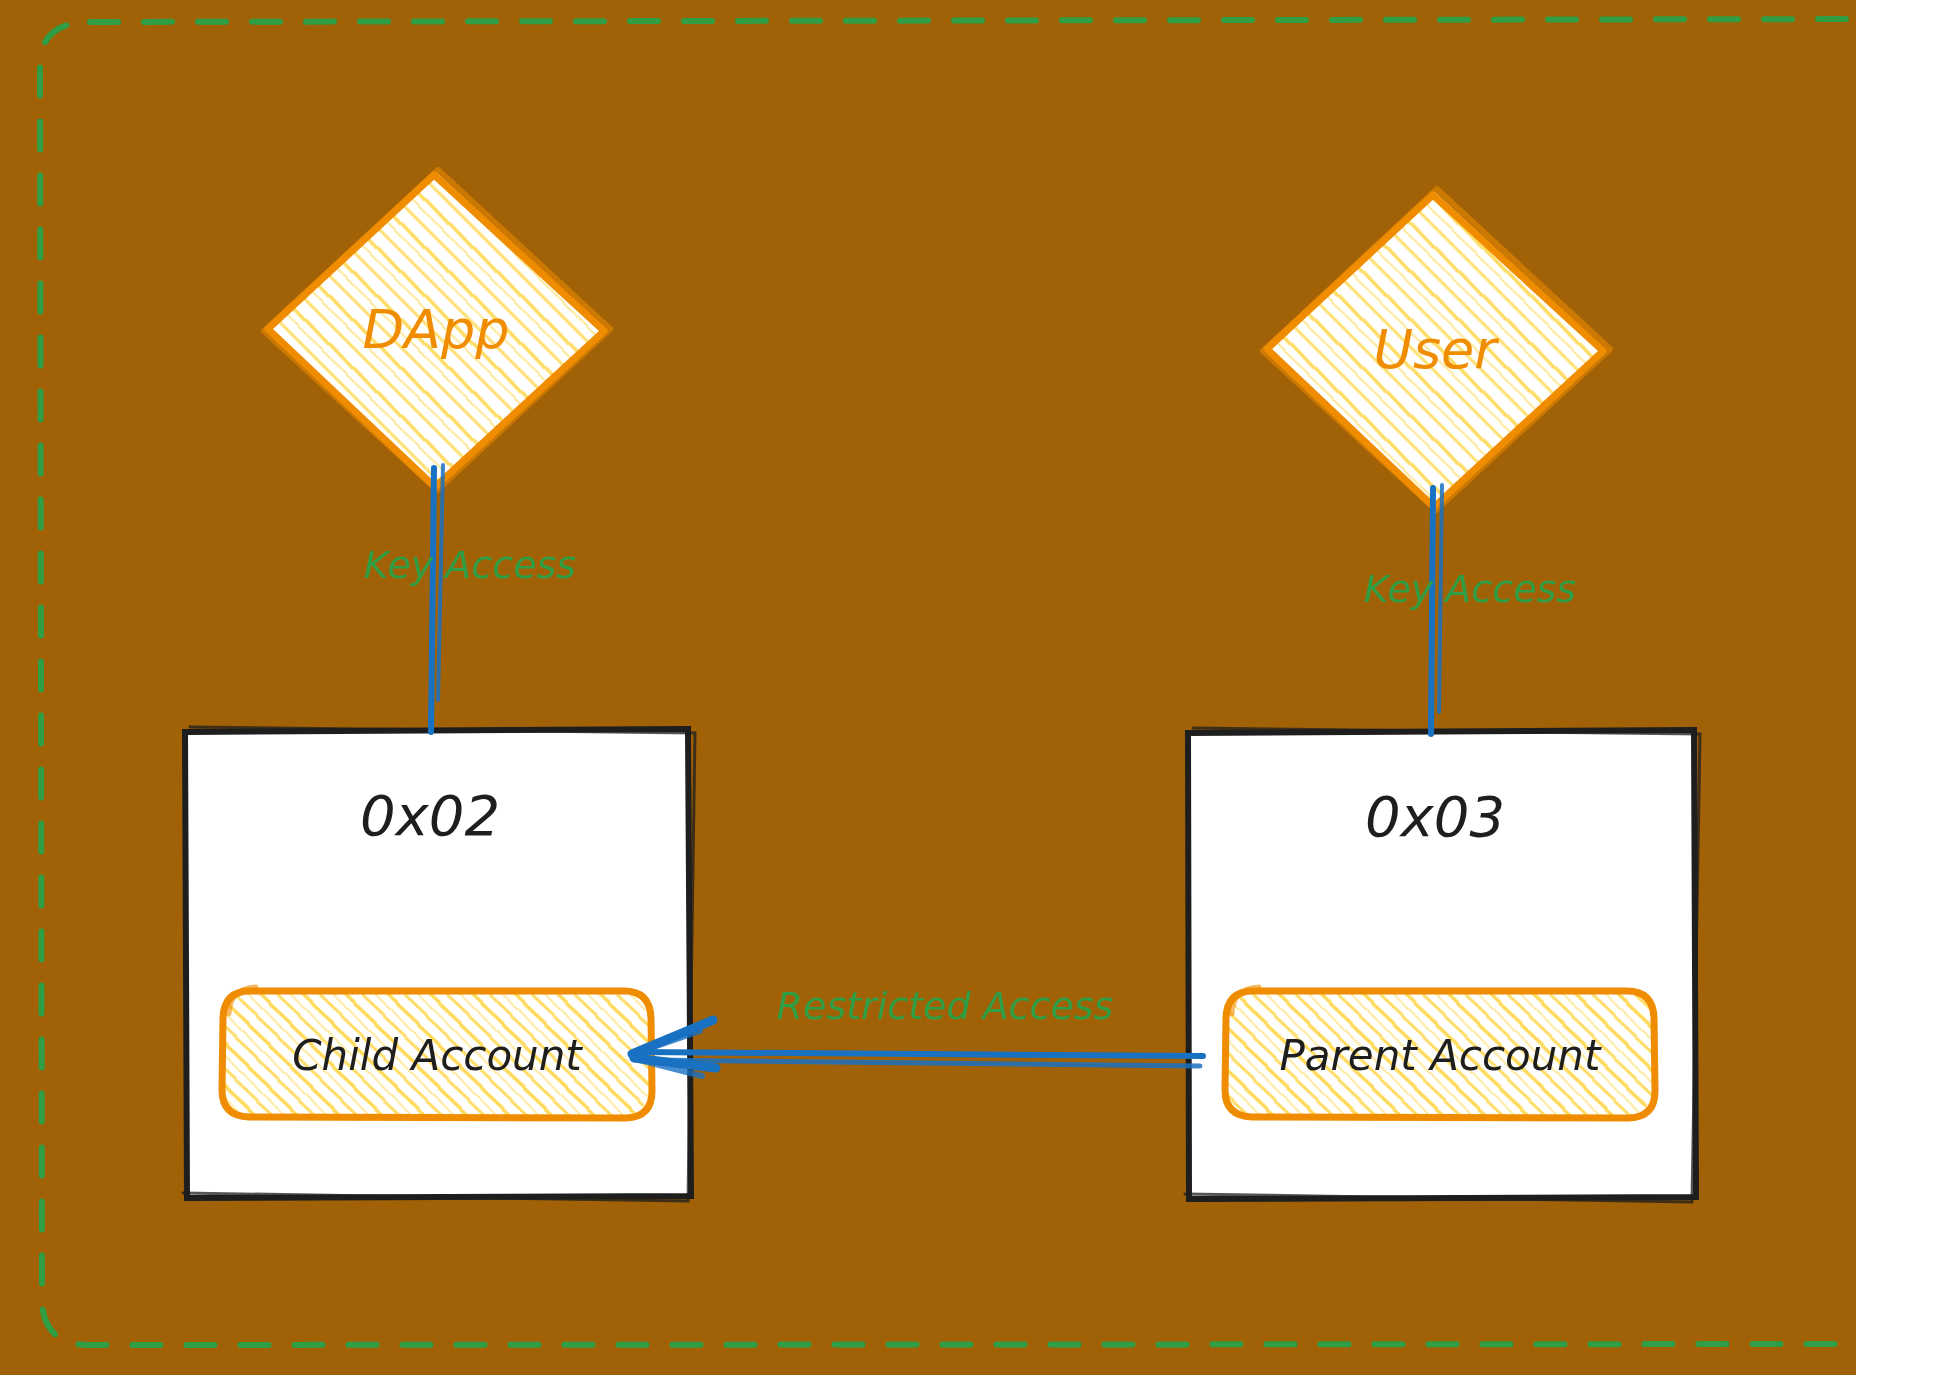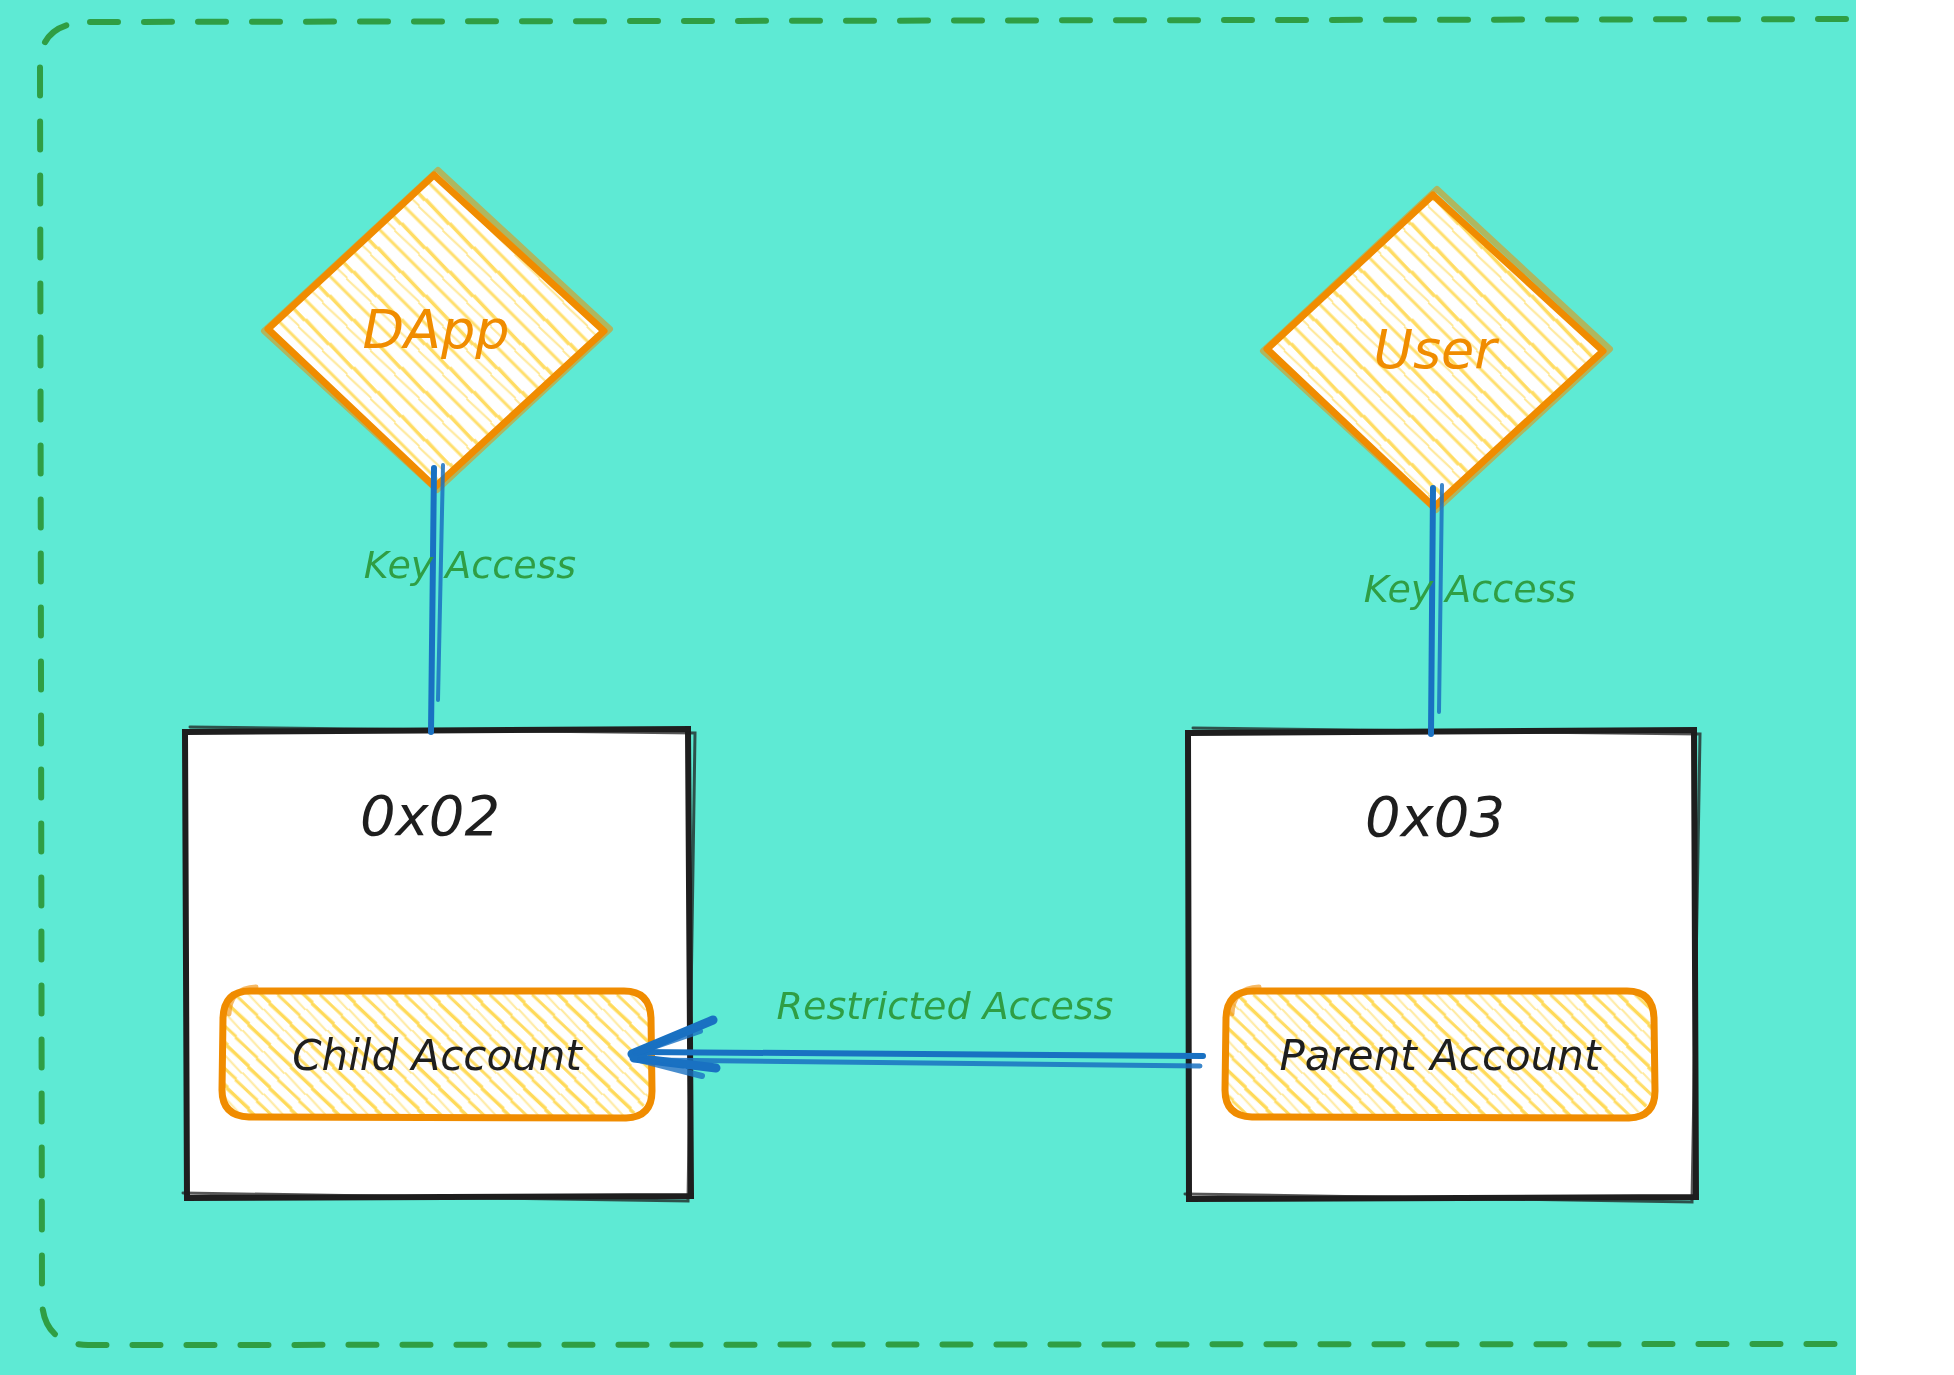--- a/index.html
+++ b/index.html
@@ -7,21 +7,21 @@
     padding: 0;
     background: #ffffff;
   }
   body {
     font-family: "DejaVu Sans", sans-serif;
   }
   #canvas {
     position: relative;
     width: 1856px;
     height: 1375px;
-    background: #5eead4;
+    background: #a16207;
     overflow: hidden;
   }
   #diagram-svg {
     position: absolute;
     top: 0;
     left: 0;
     width: 1954px;
     height: 1375px;
   }
   .label-text {

